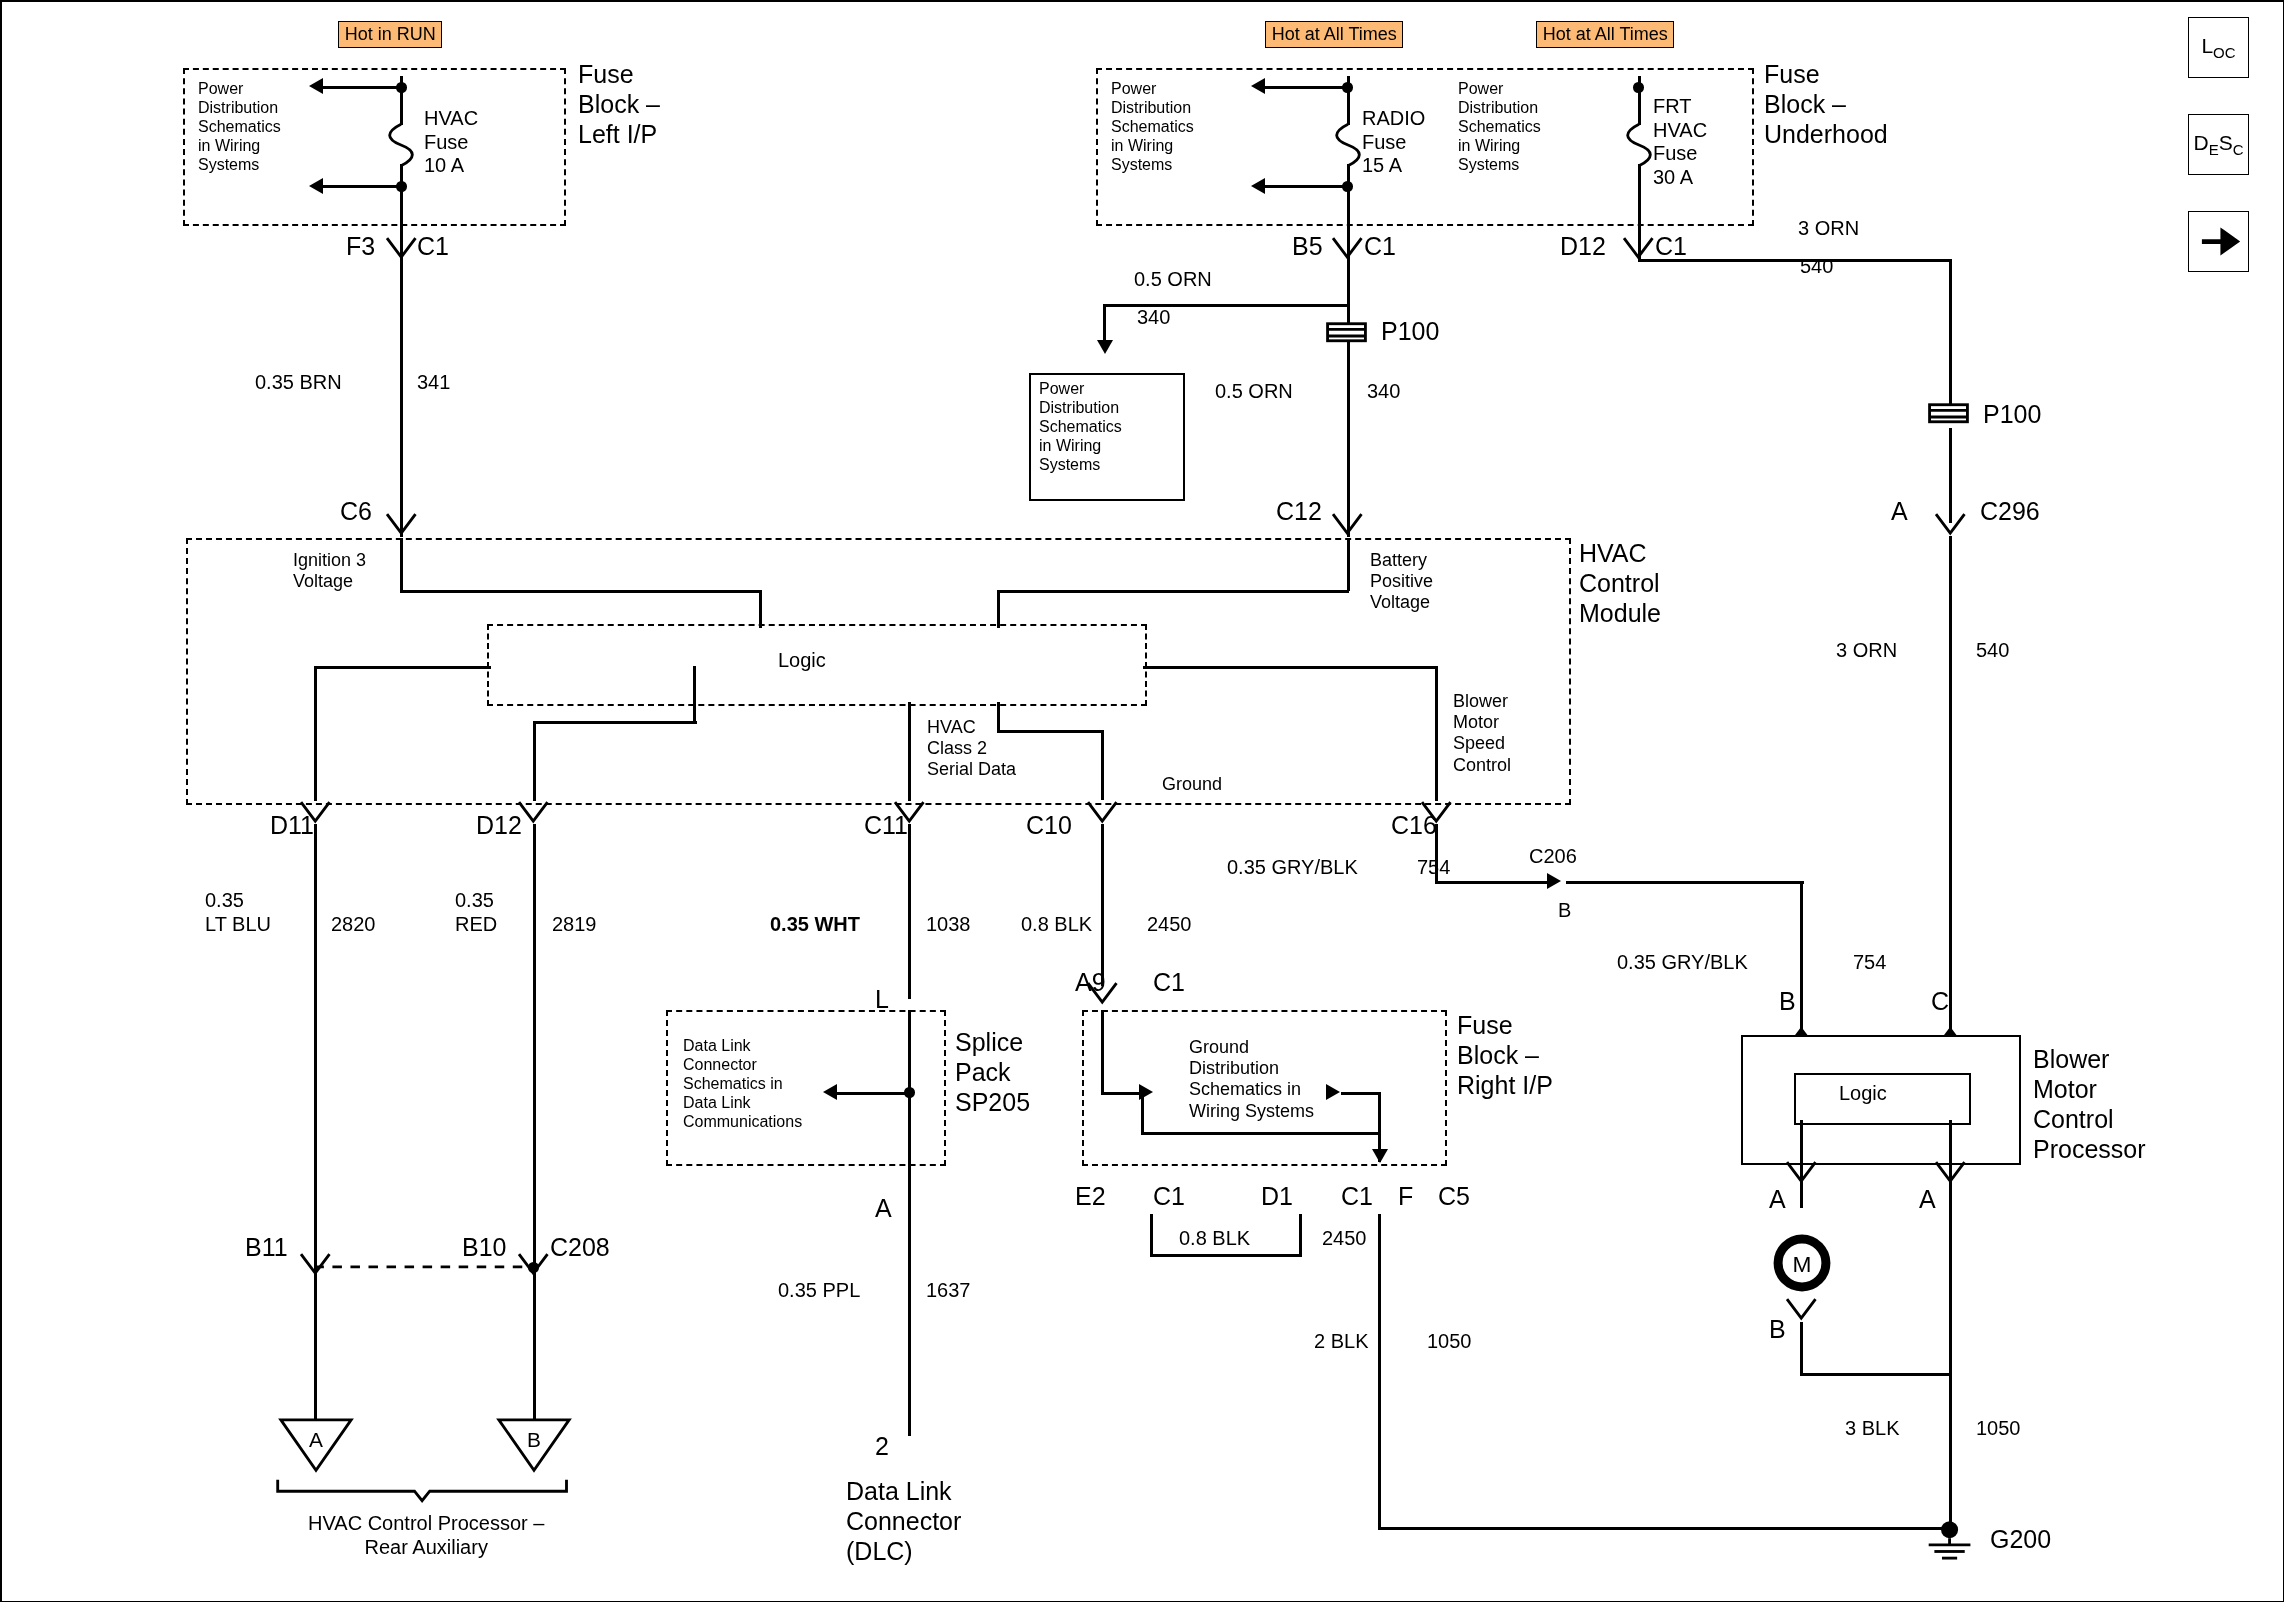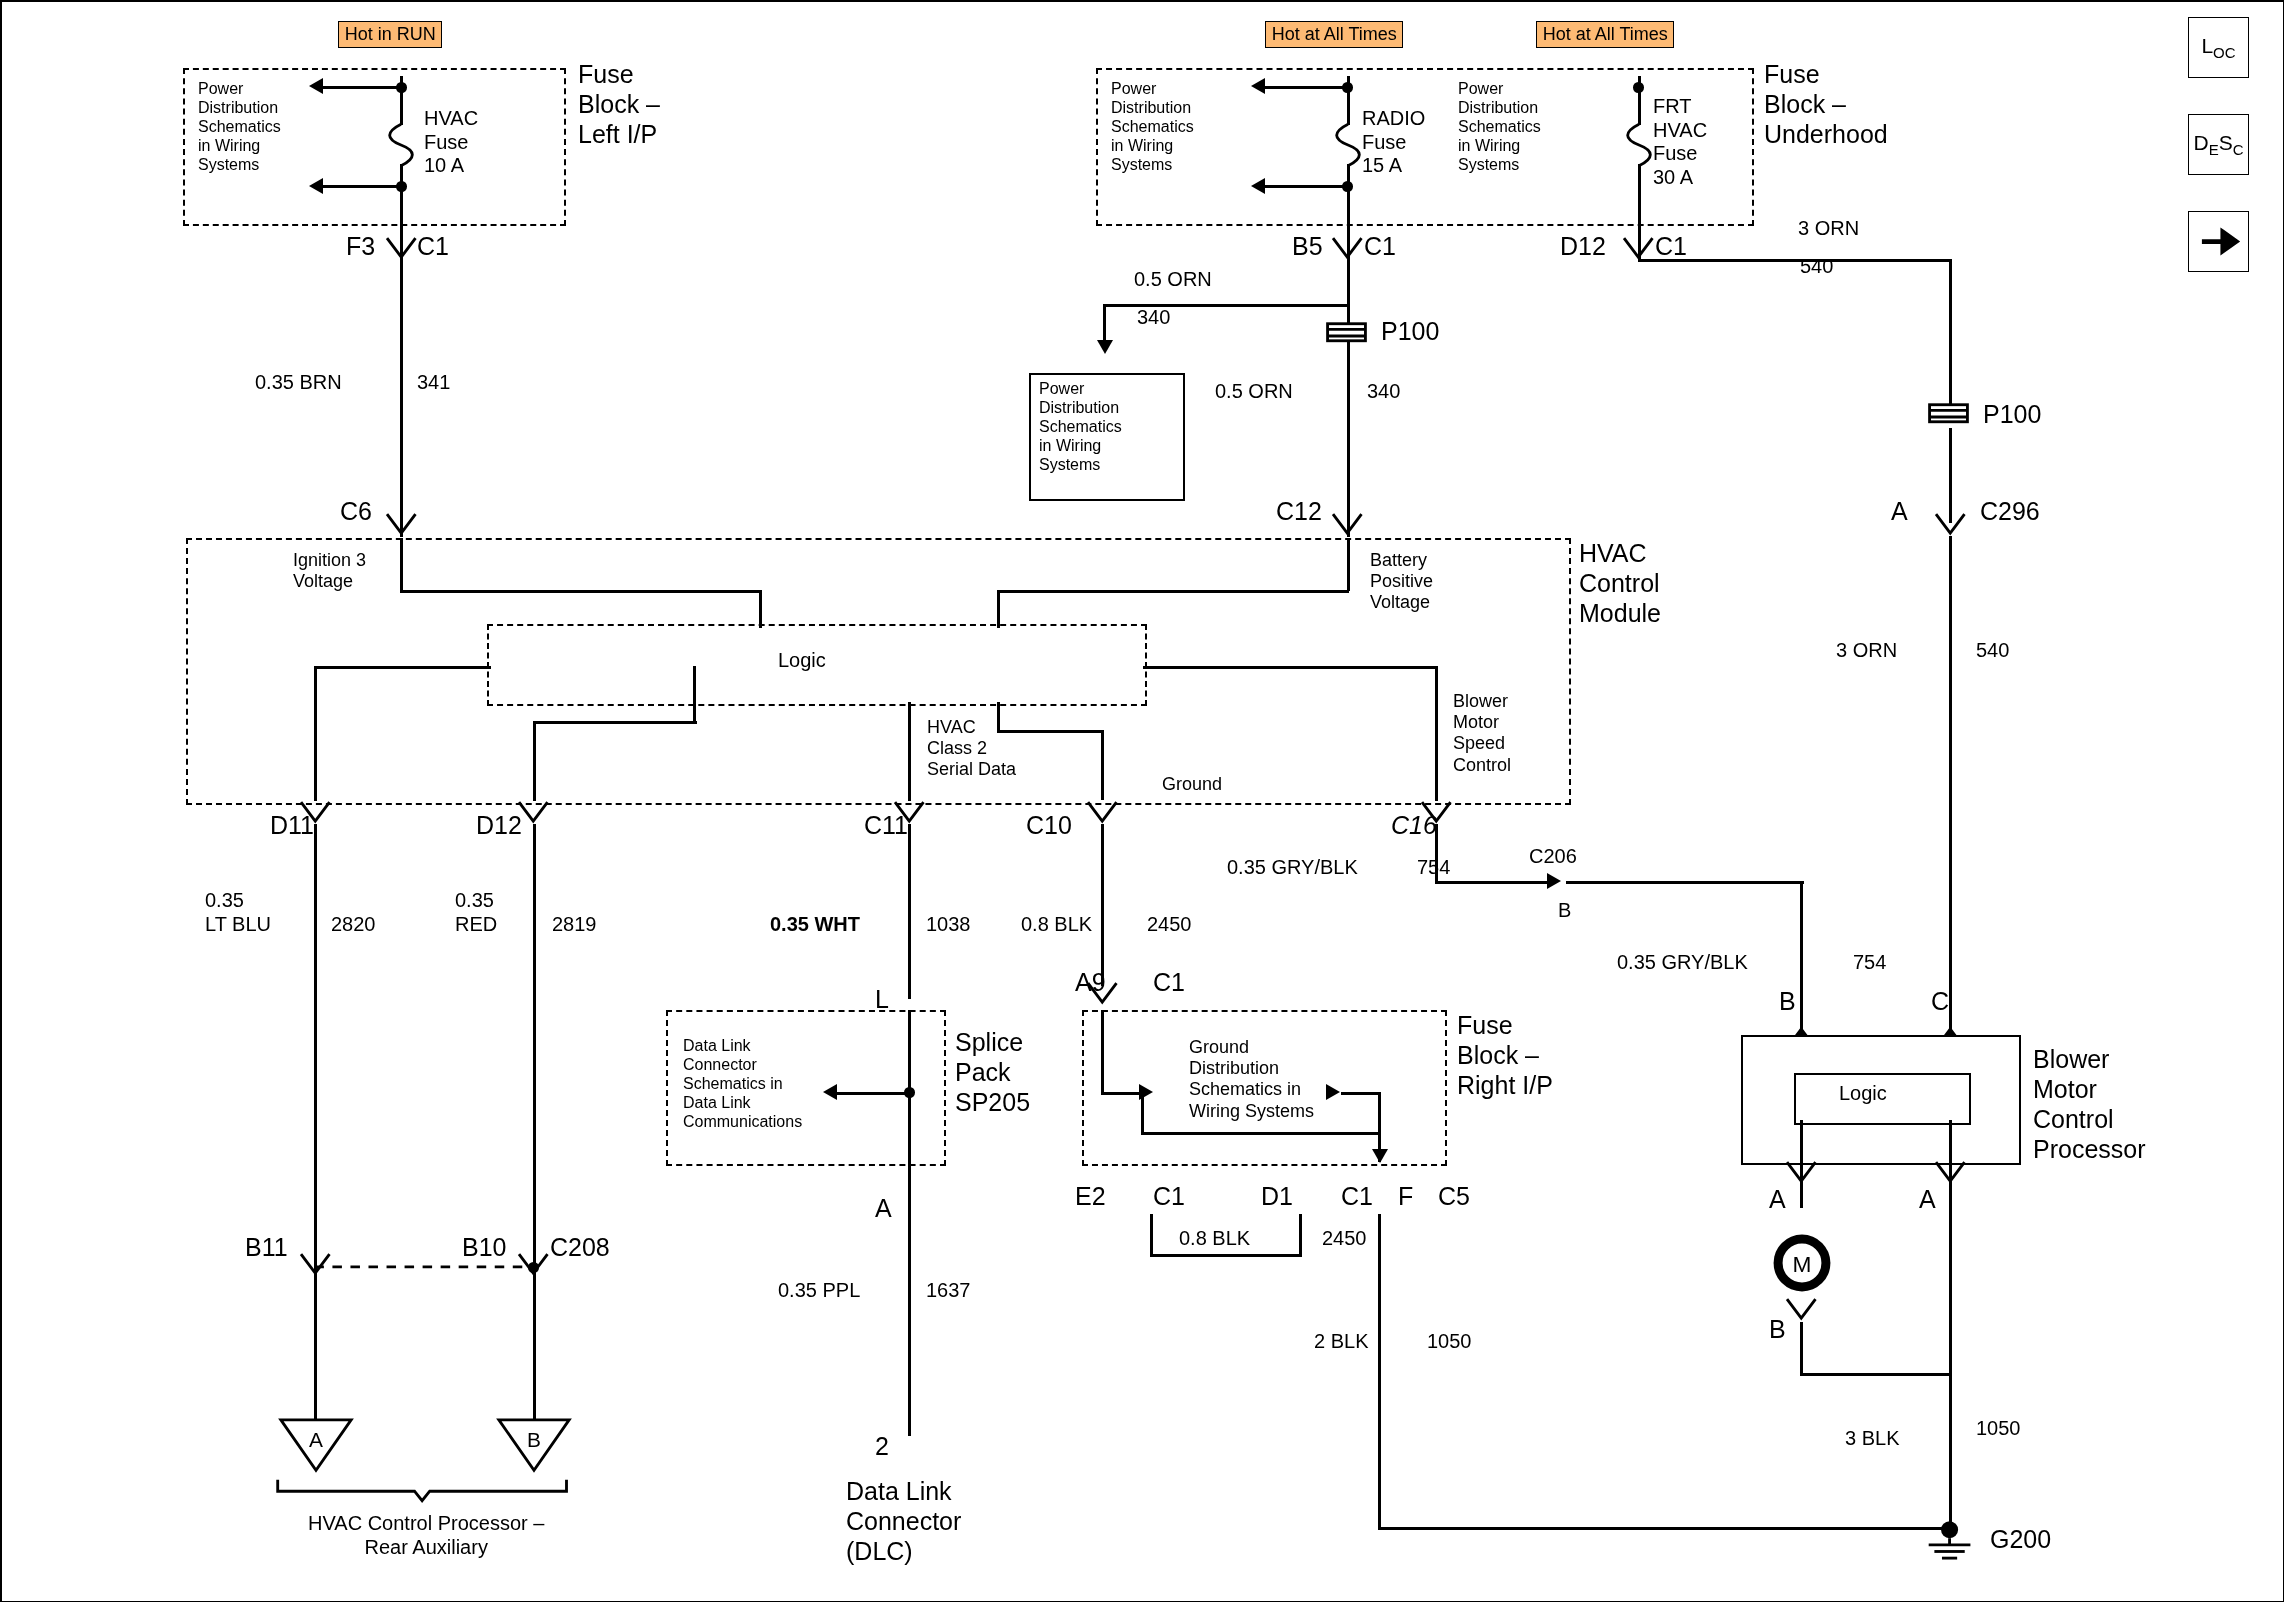--- a/index.html
+++ b/index.html
@@ -234,21 +234,21 @@
     <path d="M0 0 L15 20 L30 0" stroke="#000" stroke-width="3" fill="none"></path>
   </svg>
   <div class="conn" style="left:864px;top:813px;">C11</div>
   <svg style="position:absolute;left:895px;top:802px;" width="28.5" height="23" viewBox="0 0 30 24">
     <path d="M0 0 L15 20 L30 0" stroke="#000" stroke-width="3" fill="none"></path>
   </svg>
   <div class="conn" style="left:1026px;top:813px;">C10</div>
   <svg style="position:absolute;left:1088px;top:802px;" width="28.5" height="23" viewBox="0 0 30 24">
     <path d="M0 0 L15 20 L30 0" stroke="#000" stroke-width="3" fill="none"></path>
   </svg>
-  <div class="conn" style="left:1391px;top:813px;font-style:italic;">C16</div>
+  <div class="conn" style="left:1391px;top:813px;">C16</div>
   <svg style="position:absolute;left:1422px;top:802px;" width="28.5" height="23" viewBox="0 0 30 24">
     <path d="M0 0 L15 20 L30 0" stroke="#000" stroke-width="3" fill="none"></path>
   </svg>
 
   <div class="ln v" style="left:314px;top:824px;height:618px;"></div>
   <div class="lbl" style="left:205px;top:889px;">0.35
 LT BLU</div>
   <div class="lbl" style="left:331px;top:913px;">2820</div>
   <div class="conn" style="left:245px;top:1235px;">B11</div>
   <svg style="position:absolute;left:301px;top:1254px;" width="28.5" height="23" viewBox="0 0 30 24">
@@ -397,21 +397,21 @@
     <circle cx="40" cy="38" r="22" fill="#fff" stroke="#000" stroke-width="3"></circle>
     <text x="40" y="47" font-size="24" text-anchor="middle" font-family="Liberation Sans, sans-serif">M</text>
   </svg>
   <div class="conn" style="left:1769px;top:1317px;">B</div>
   <svg style="position:absolute;left:1787px;top:1299px;" width="28.5" height="23" viewBox="0 0 30 24">
     <path d="M0 0 L15 20 L30 0" stroke="#000" stroke-width="3" fill="none"></path>
   </svg>
   <div class="ln v" style="left:1800px;top:1322px;height:53px;"></div>
   <div class="ln h" style="left:1800px;top:1373px;width:150px;"></div>
   <div class="ln v" style="left:1949px;top:1208px;height:323px;"></div>
-  <div class="lbl" style="left:1845px;top:1417px;margin-top:10px;">3 BLK</div>
+  <div class="lbl" style="left:1845px;top:1417px;">3 BLK</div>
   <div class="lbl" style="left:1976px;top:1417px;">1050</div>
 
   <svg style="position:absolute;left:1923px;top:1520px;" width="55" height="44" viewBox="0 0 58 46">
     <circle cx="28" cy="10" r="9" fill="#000"></circle>
     <line x1="28" y1="19" x2="28" y2="26" stroke="#000" stroke-width="3"></line>
     <line x1="6" y1="26" x2="50" y2="26" stroke="#000" stroke-width="3"></line>
     <line x1="12" y1="33" x2="44" y2="33" stroke="#000" stroke-width="3"></line>
     <line x1="20" y1="40" x2="36" y2="40" stroke="#000" stroke-width="3"></line>
   </svg>
   <div class="lbl big" style="left:1990px;top:1524px;">G200</div>

